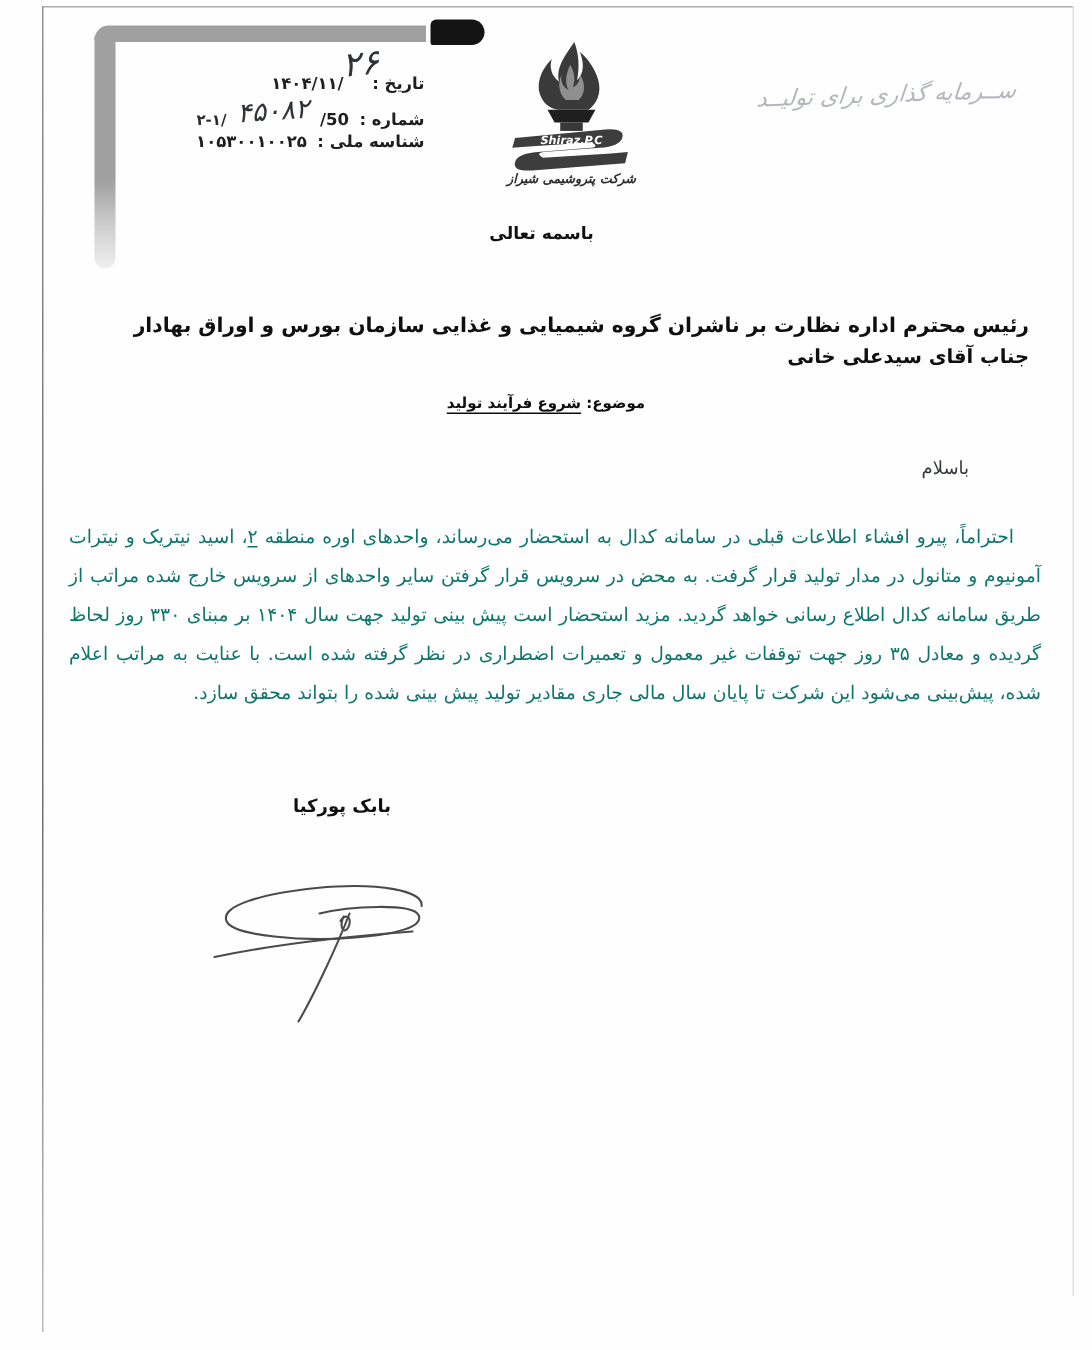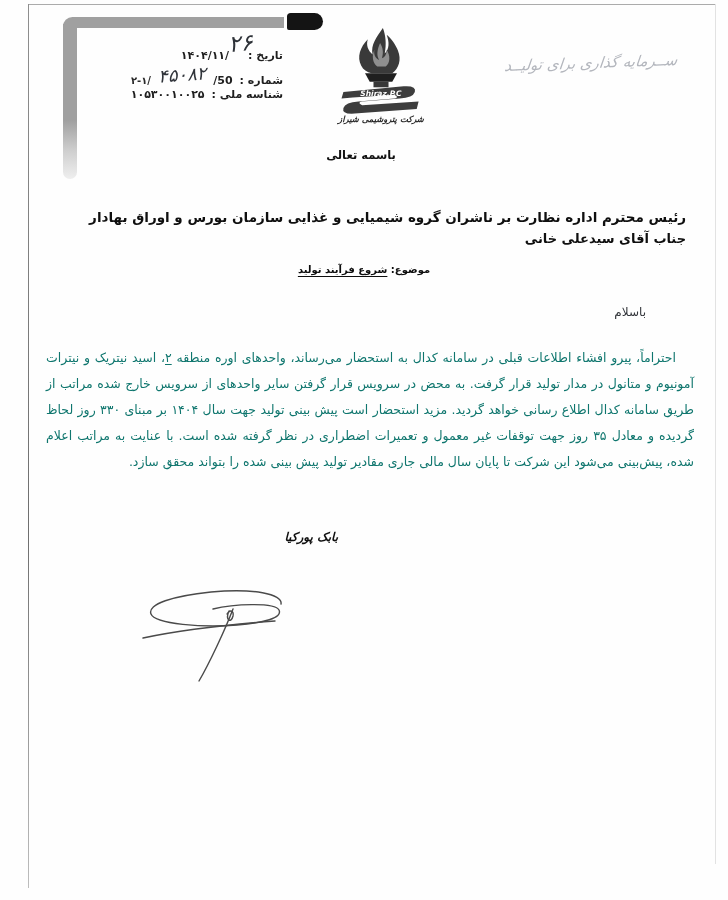--- a/index.html
+++ b/index.html
@@ -43,21 +43,21 @@
 
   .subject{position:absolute;left:0;right:0;top:264px;text-align:center;font-size:10px;font-weight:700;color:#0d0d0d;direction:rtl;}
   .subject .u{text-decoration:underline;text-underline-offset:3px;}
 
   .salutation{position:absolute;right:82px;top:305px;font-size:12px;color:#33363b;direction:rtl;}
 
   .body-text{position:absolute;right:30px;top:341px;width:648px;direction:rtl;text-align:justify;
     font-size:12.5px;line-height:26px;color:#0f766e;text-indent:18px;margin:4px;}
   .body-text .u{text-decoration:underline;text-underline-offset:2px;}
 
-  .sig-block{position:absolute;left:118px;top:530px;width:220px;text-align:right;direction:rtl;font-style:italic;}
+  .sig-block{position:absolute;left:118px;top:530px;width:220px;text-align:center;direction:rtl;}
   .sig-name{font-size:12px;font-weight:700;color:#101010;margin-bottom:9px;}
   .sig-title{font-size:13.5px;font-weight:700;color:#101010;white-space:nowrap;}
   .sig-draw{position:absolute;left:133px;top:578px;}
 </style>
 </head>
 <body>
 
 <div class="page">
 
   <div class="edge-top"></div>

